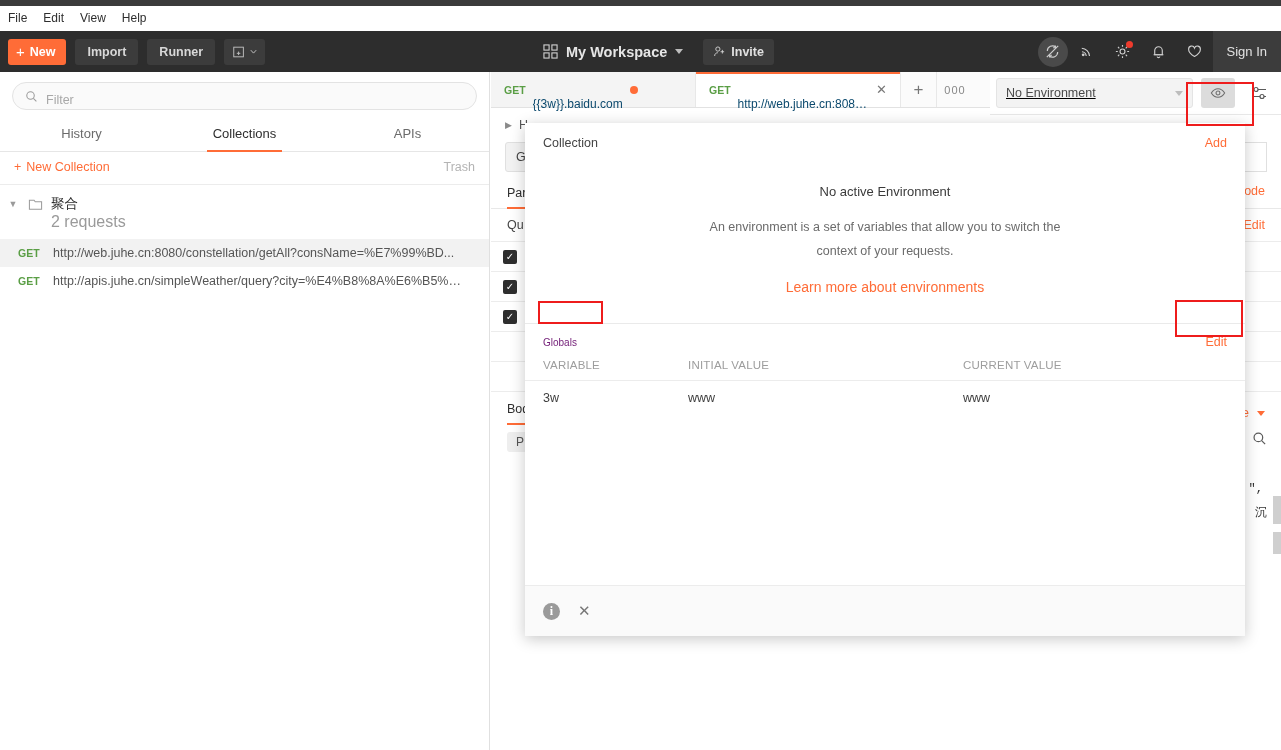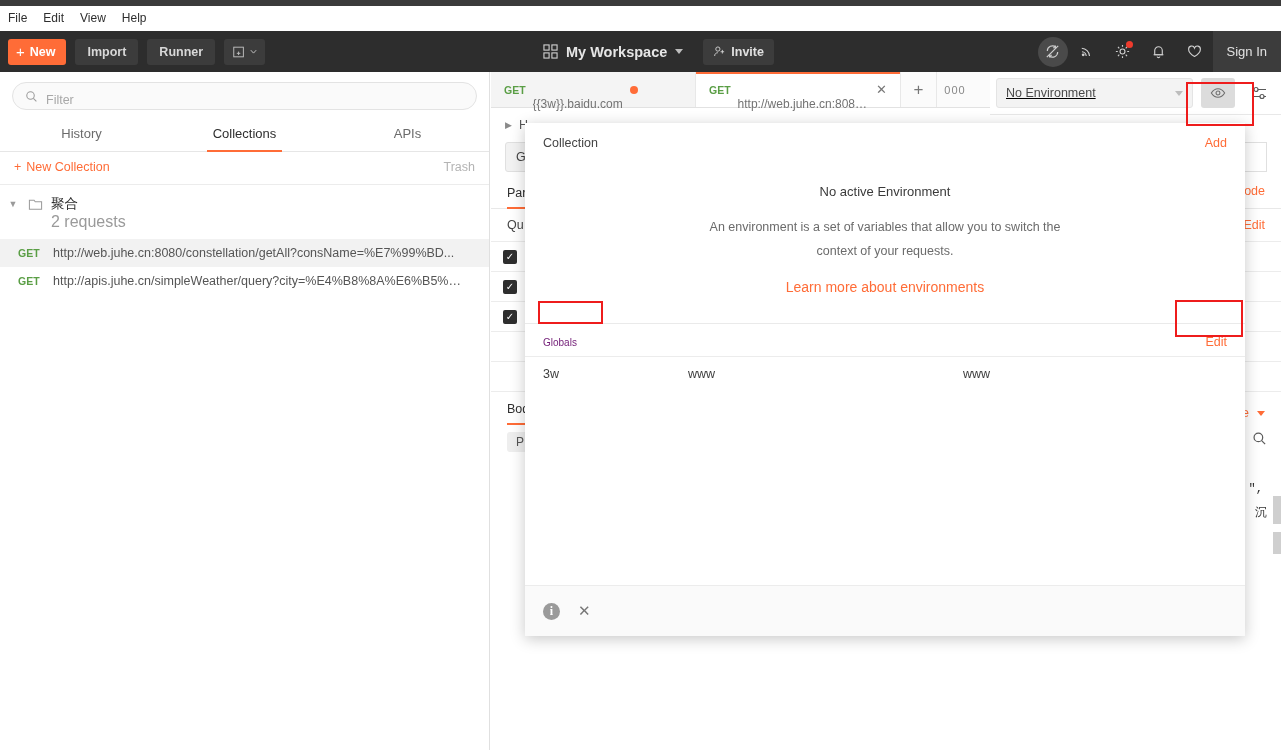--- a/index.html
+++ b/index.html
@@ -156,21 +156,21 @@
     background: #f4f4f4; color: #555; position: relative; min-width: 0;
   }
   .rtab.active { background: #fff; }
   .rtab.active::before {
     content: ""; position: absolute; left: 0; right: 0; top: 0; height: 2px;
     background: #ff6c37;
   }
   .rtab .verb { color: #5a9e45; font-weight: bold; font-size: 10.5px; }
   .rtab .lbl {
     max-width: 150px; overflow: hidden; text-overflow: ellipsis;
-    white-space: nowrap; color: #737373; margin-top: 29px;
+    white-space: nowrap; color: #0c4a6e; margin-top: 29px;
   }
   .unsaved-dot { width: 8px; height: 8px; border-radius: 50%; background: #ff6c37; }
   .tab-x { color: #777; font-size: 13px; }
   .tab-plus {
     display: flex; align-items: center; justify-content: center; width: 36px;
     font-size: 17px; color: #777; cursor: pointer; border-right: 1px solid #e8e8e8;
   }
   .tab-more {
     display: flex; align-items: center; justify-content: center; width: 36px;
     font-size: 11px; color: #888; cursor: pointer; letter-spacing: 1px;
@@ -571,20 +571,25 @@
       <div class="t2">An environment is a set of variables that allow you to switch the context of your requests.</div>
       <div class="t3">Learn more about environments</div>
     </div>
 
     <div class="globals-sec">
       <div class="globals-head">
         <span class="globals-title">Globals</span>
         <span class="globals-edit">Edit</span>
       </div>
       <div class="var-table">
+        <div class="vt-head">
+          <div class="c1">VARIABLE</div>
+          <div class="c2">INITIAL VALUE</div>
+          <div class="c3">CURRENT VALUE</div>
+        </div>
         <div class="vt-row">
           <div class="c1">3w</div>
           <div class="c2">www</div>
           <div class="c3">www</div>
         </div>
       </div>
     </div>
 
     <div class="em-spacer"></div>
 

